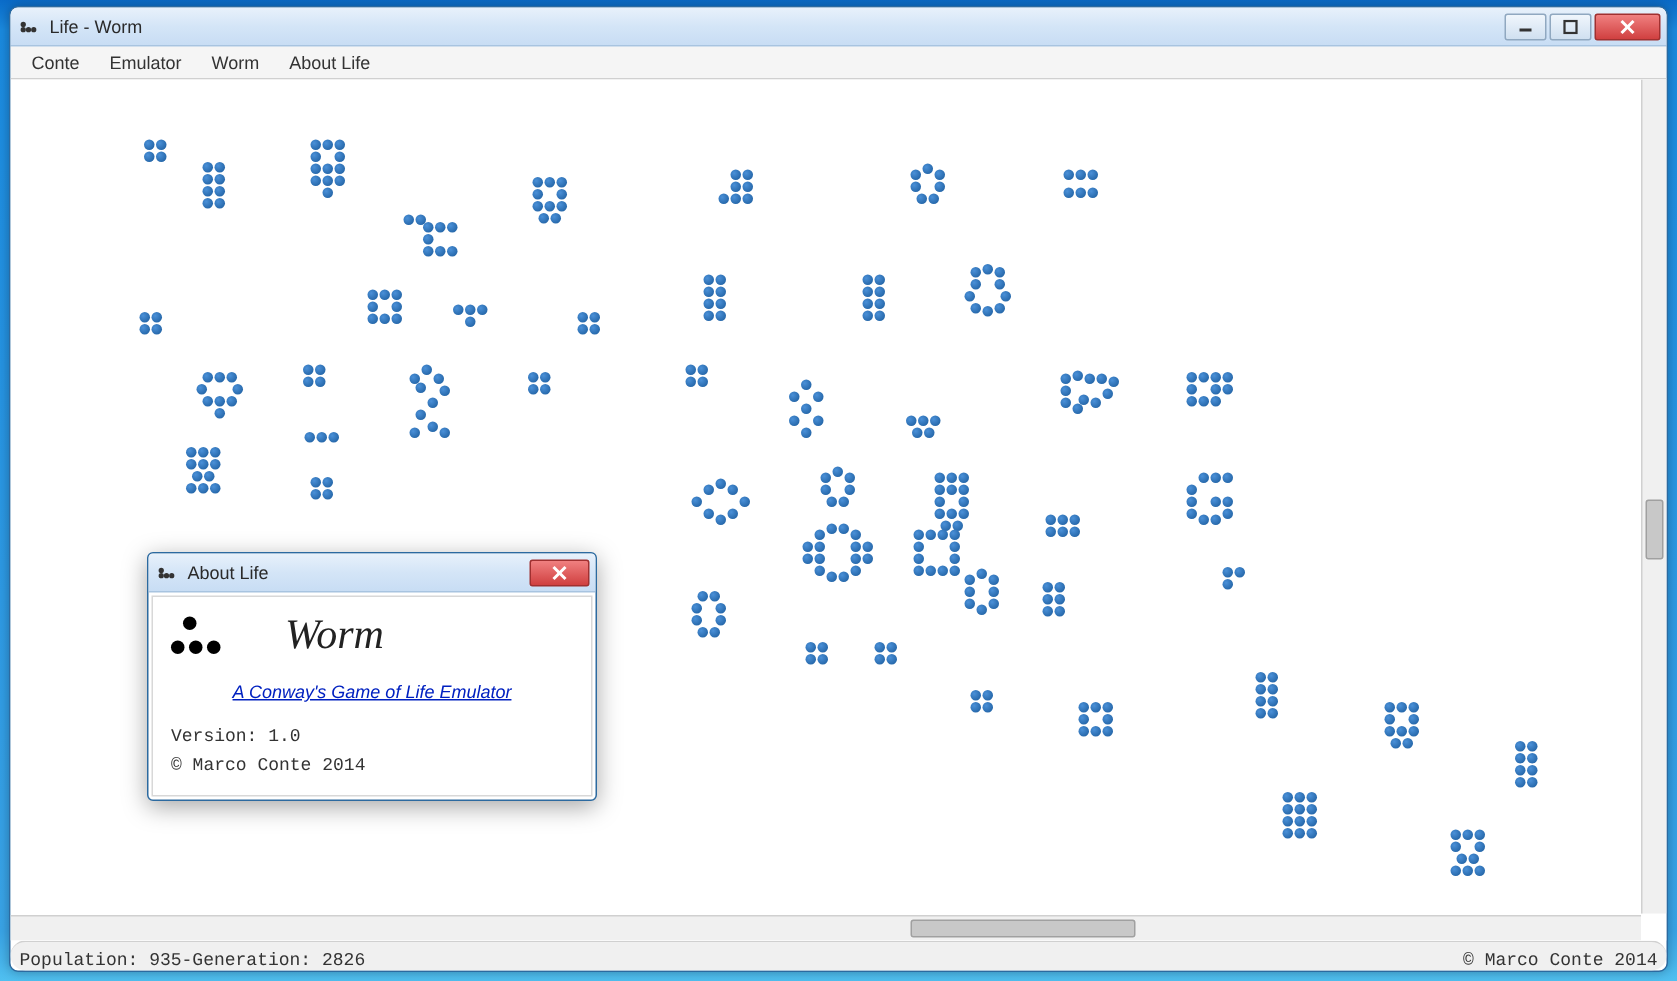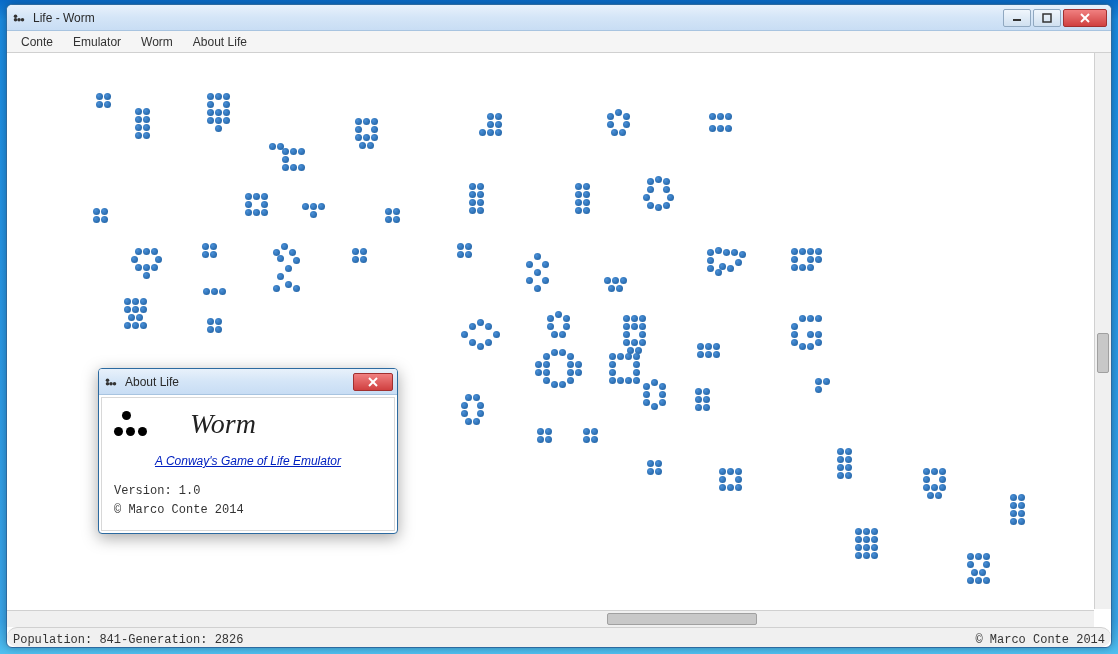--- a/index.html
+++ b/index.html
@@ -607,21 +607,21 @@
     <div class="scrollbar-v">
       <div class="scrollbar-v-thumb"></div>
     </div>
     <div class="scrollbar-h">
       <div class="scrollbar-h-thumb"></div>
     </div>
   </div>
 
   <div class="statusbar">
     <span>Population:</span>&nbsp;
-    <span>841</span>
+    <span>935</span>
     <span> - </span>
     <span>Generation:</span>&nbsp;
     <span>2826</span>
     <span class="spacer"></span>
     <span>© Marco Conte 2014</span>
   </div>
 </div>
 
 <div class="about-dialog">
   <div class="about-titlebar">

